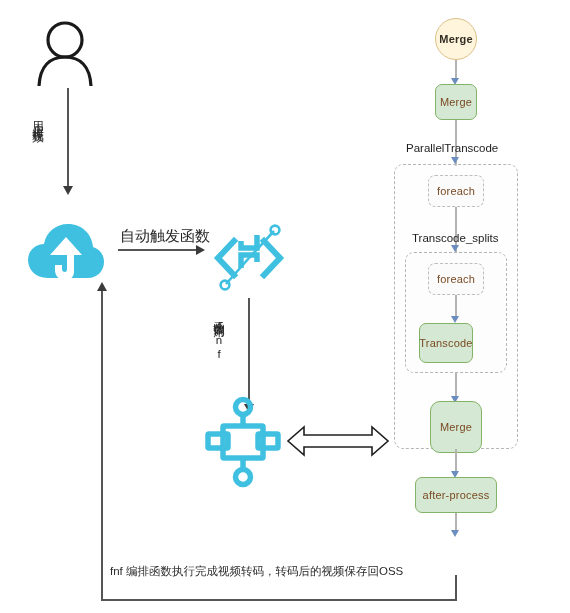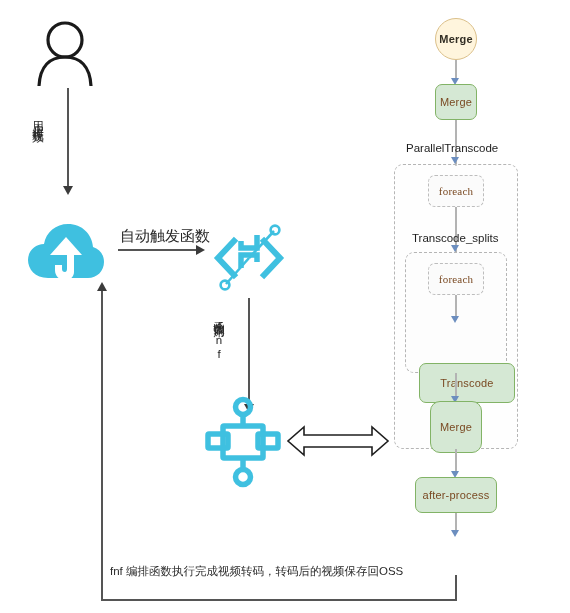--- a/index.html
+++ b/index.html
@@ -42,21 +42,20 @@
     border-radius: 50%;
     color: #332f25;
     font-weight: bold;
     font-size: 11px;
   }
   .node-dashed {
     background: #fbfbfb;
     border: 1.2px dashed #bdbdbd;
     border-radius: 7px;
     color: #7a4a23;
-    font-family: Liberation Serif, serif;
   }
   .container-dashed {
     position: absolute;
     box-sizing: border-box;
     background: rgba(252,252,252,0.35);
     border: 1.2px dashed #b5b5b5;
     border-radius: 9px;
   }
   .container-label {
     position: absolute;
@@ -236,21 +235,21 @@
 
   <div class="container-label" style="left:412px; top:232px;">Transcode_splits</div>
 
   <div class="container-dashed" style="left:405px; top:252px; width:102px; height:121px;"></div>
 
   <div class="node node-dashed" style="left:428px; top:263px; width:56px; height:32px;">foreach</div>
 
   <div class="vline" style="left:455px; top:295px; height:25px;"></div>
   <div class="vhead" style="left:451px; top:316px;"></div>
 
-  <div class="node node-green" style="left:419px; top:323px; width:96px; height:40px;margin-top:40px;">Transcode</div>
+  <div class="node node-green" style="left:419px; top:323px; width:54px; height:40px;">Transcode</div>
 
   <div class="vline" style="left:455px; top:373px; height:27px;"></div>
   <div class="vhead" style="left:451px; top:396px;"></div>
 
   <div class="node node-green" style="left:430px; top:401px; width:52px; height:52px;border-radius:10px;">Merge</div>
 
   <div class="vline" style="left:455px; top:449px; height:26px;"></div>
   <div class="vhead" style="left:451px; top:471px;"></div>
 
   <div class="node node-green" style="left:415px; top:477px; width:82px; height:36px;border-radius:7px;">after-process</div>

